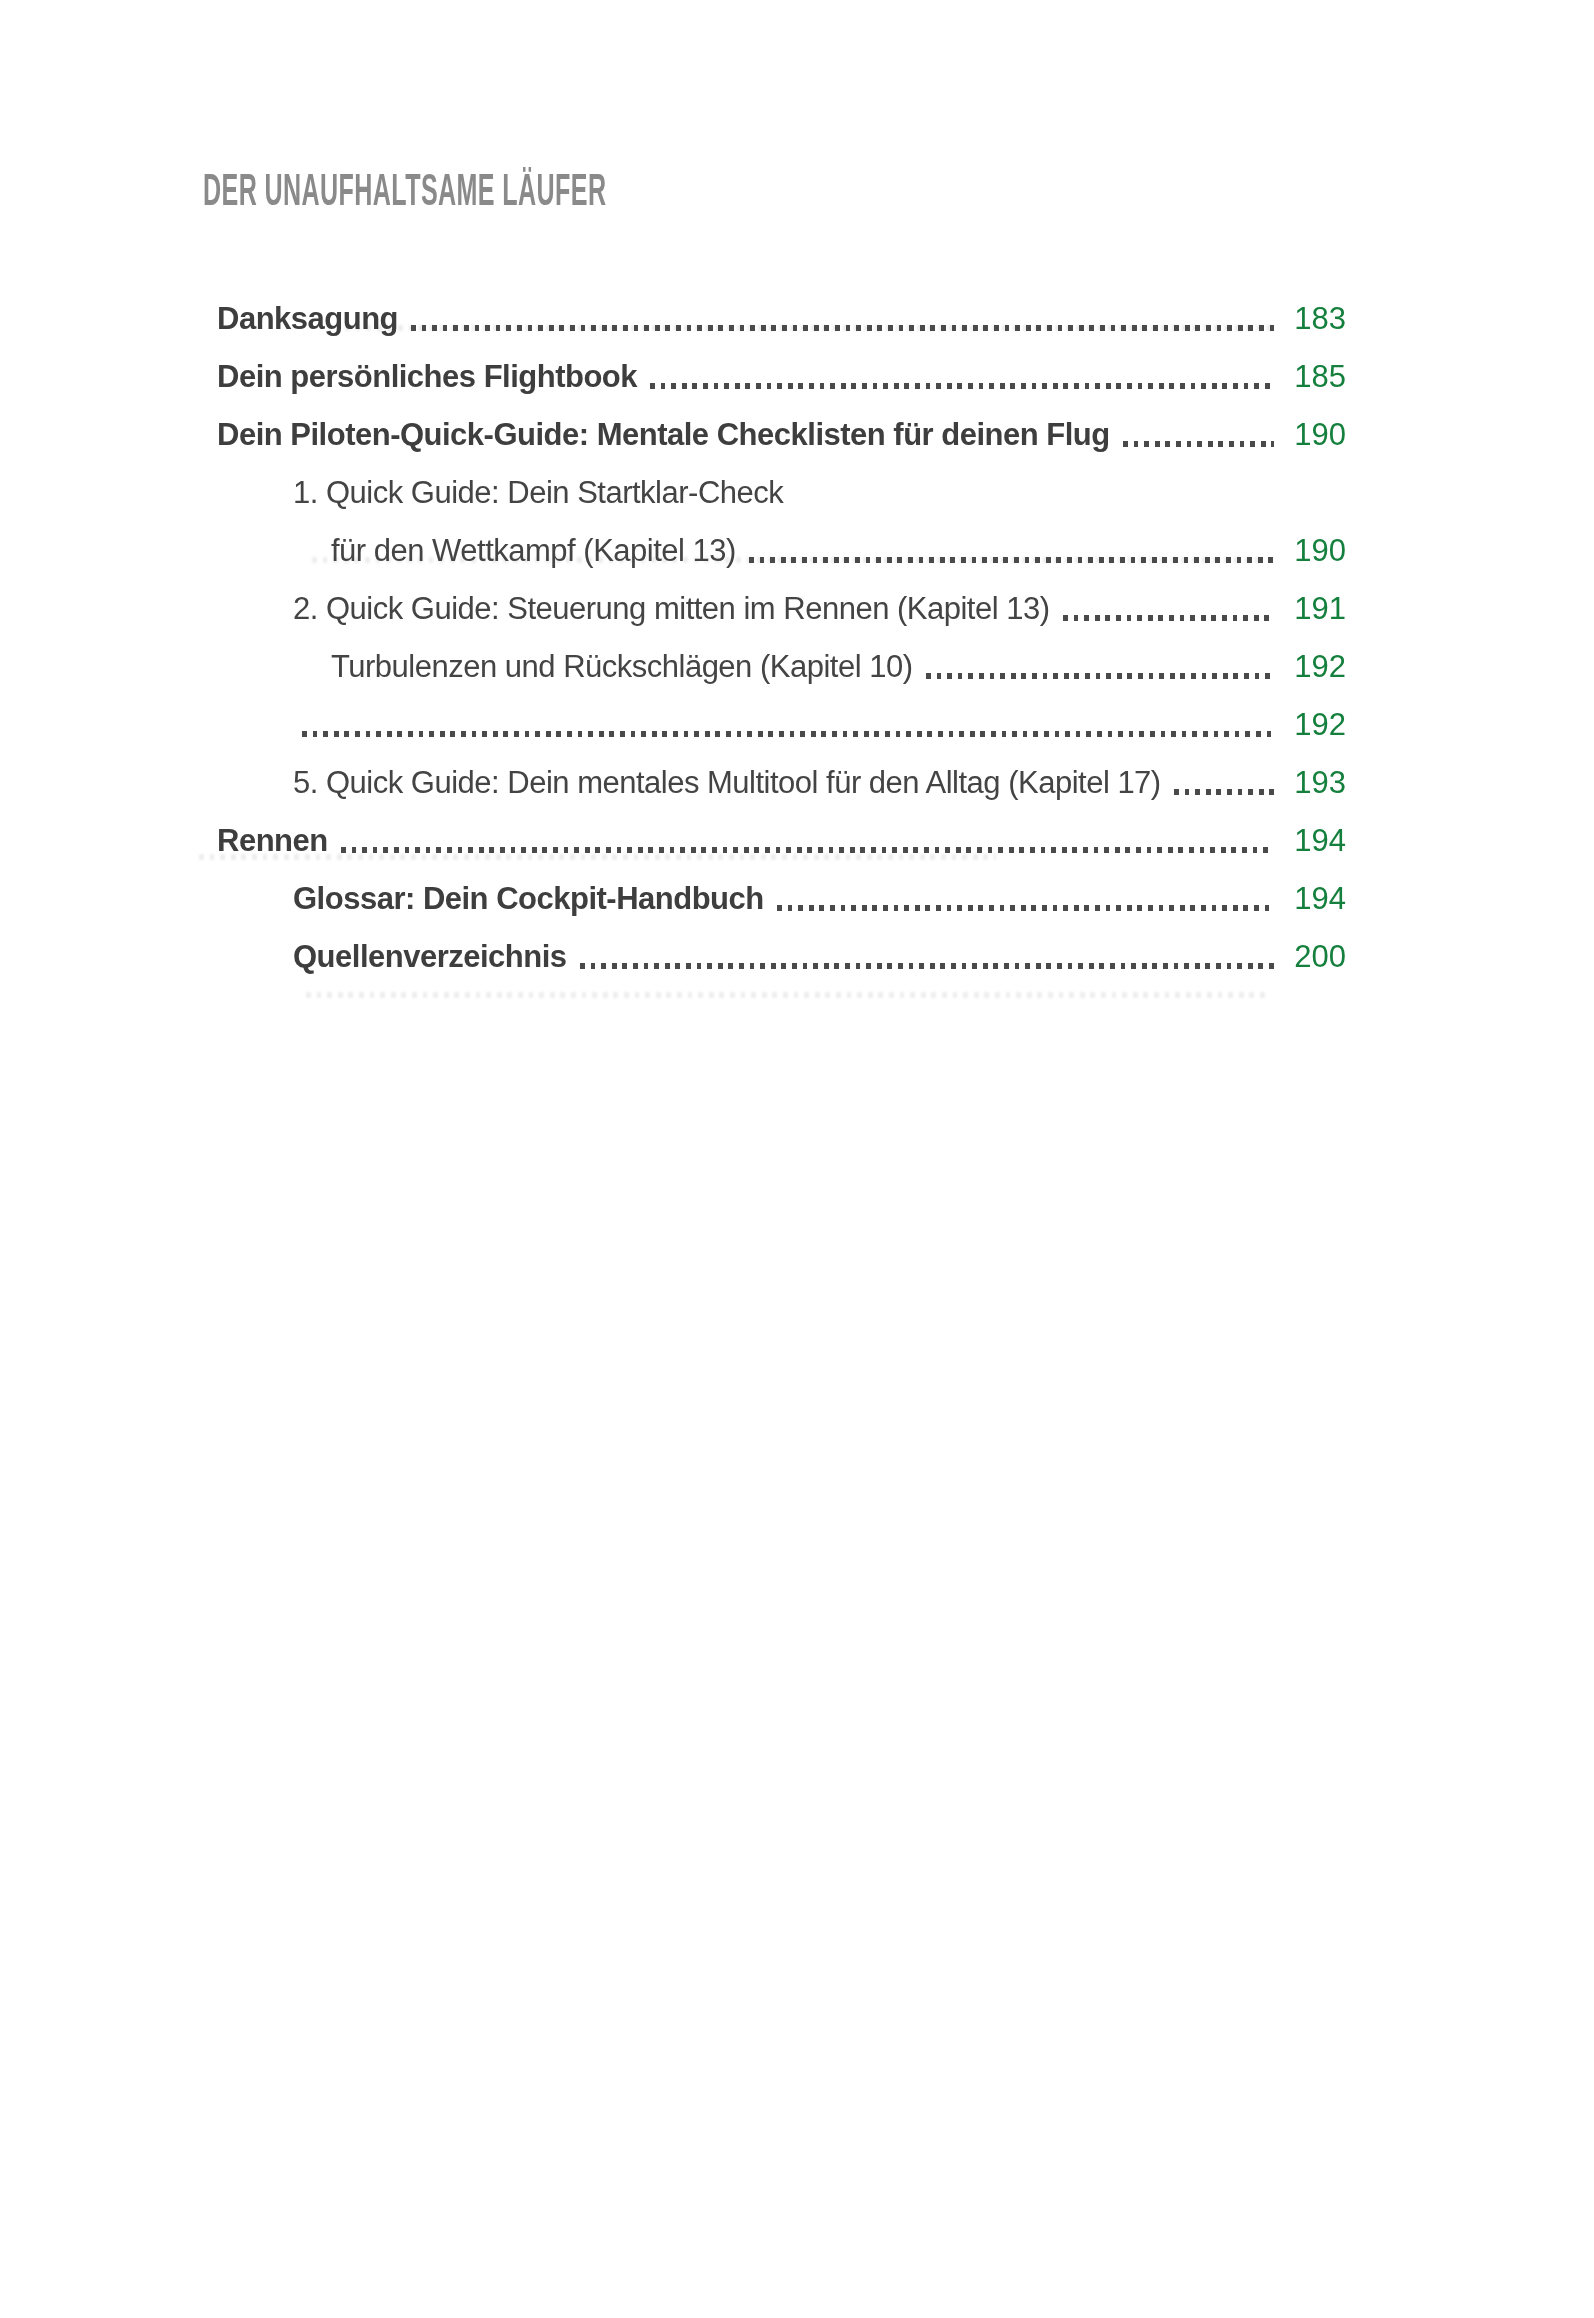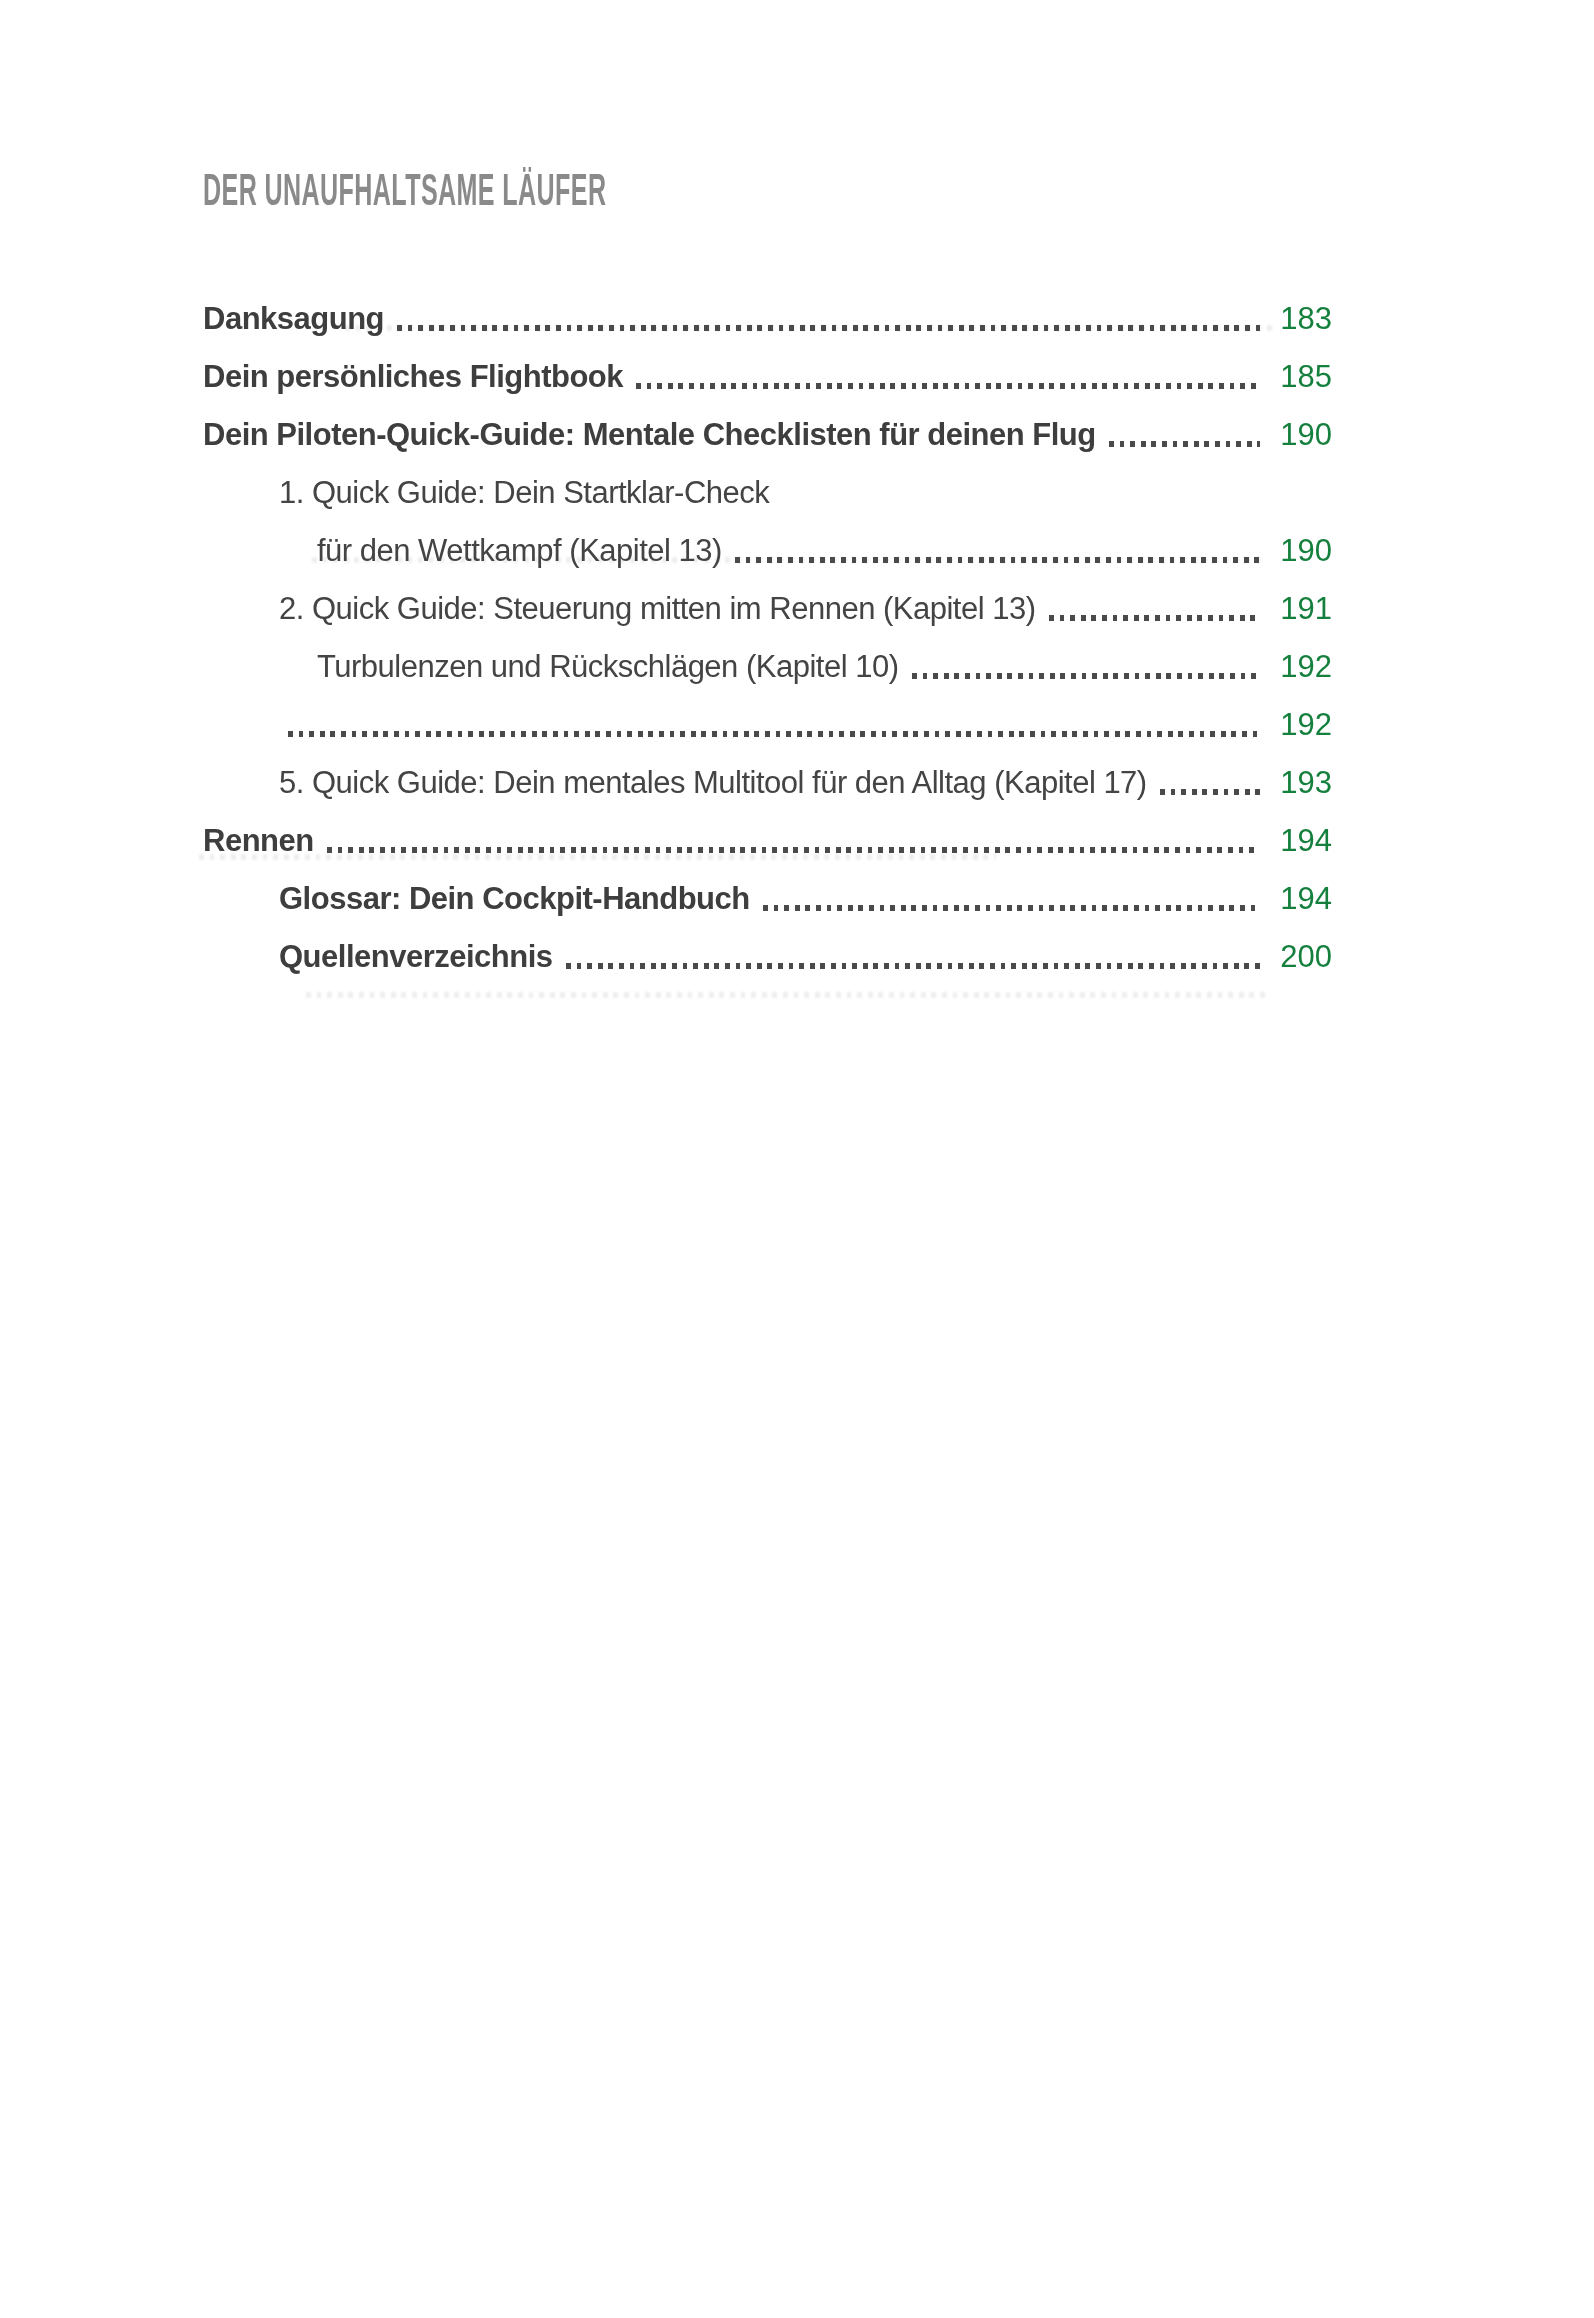--- a/index.html
+++ b/index.html
@@ -18,21 +18,21 @@
     font-weight:700;
     color:#8a8a8a;
     letter-spacing:0.7px;
     white-space:nowrap;
     transform:scaleX(0.57);
     transform-origin:0 0;
   }
   
   .toc{
     position:absolute;
-    left:203px;top:290px;
+    left:217px;top:290px;
     width:1129px;
     font-size:31px;
     color:#444444;
   }
   .row{display:flex;}
   .row .label{
     line-height:58px;
     white-space:nowrap;
     letter-spacing:-0.5px;
     padding-right:4px;

